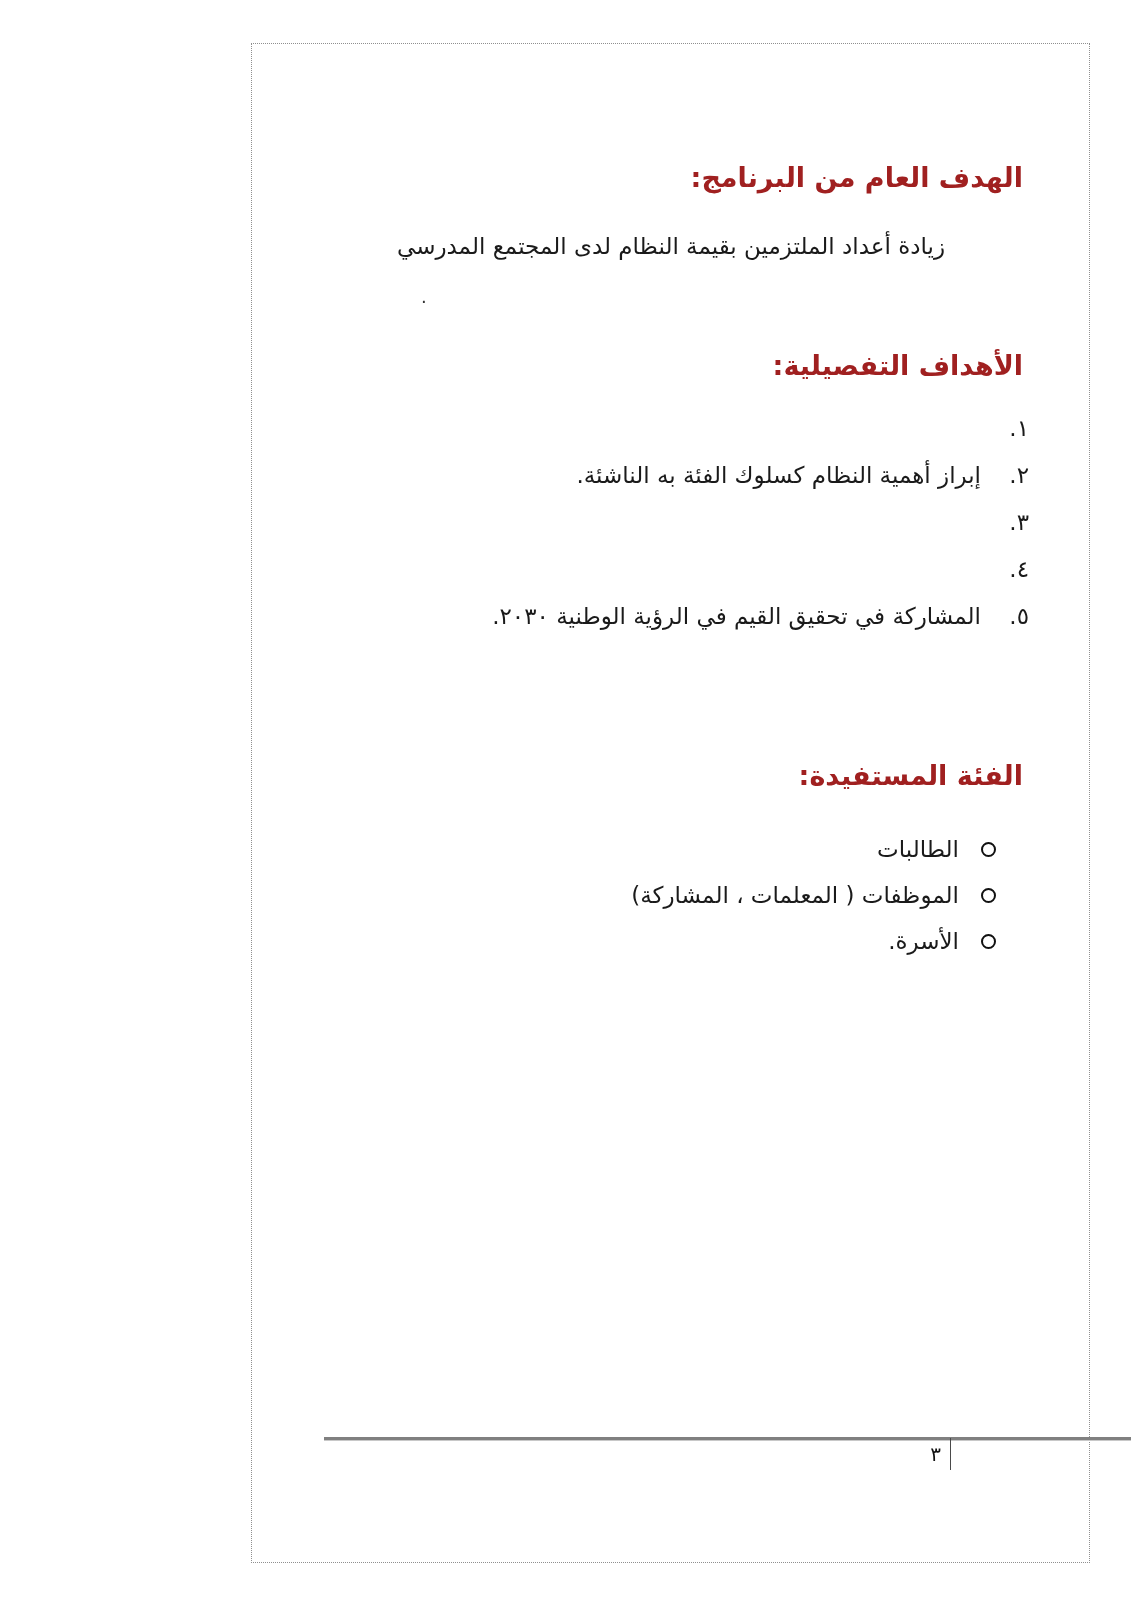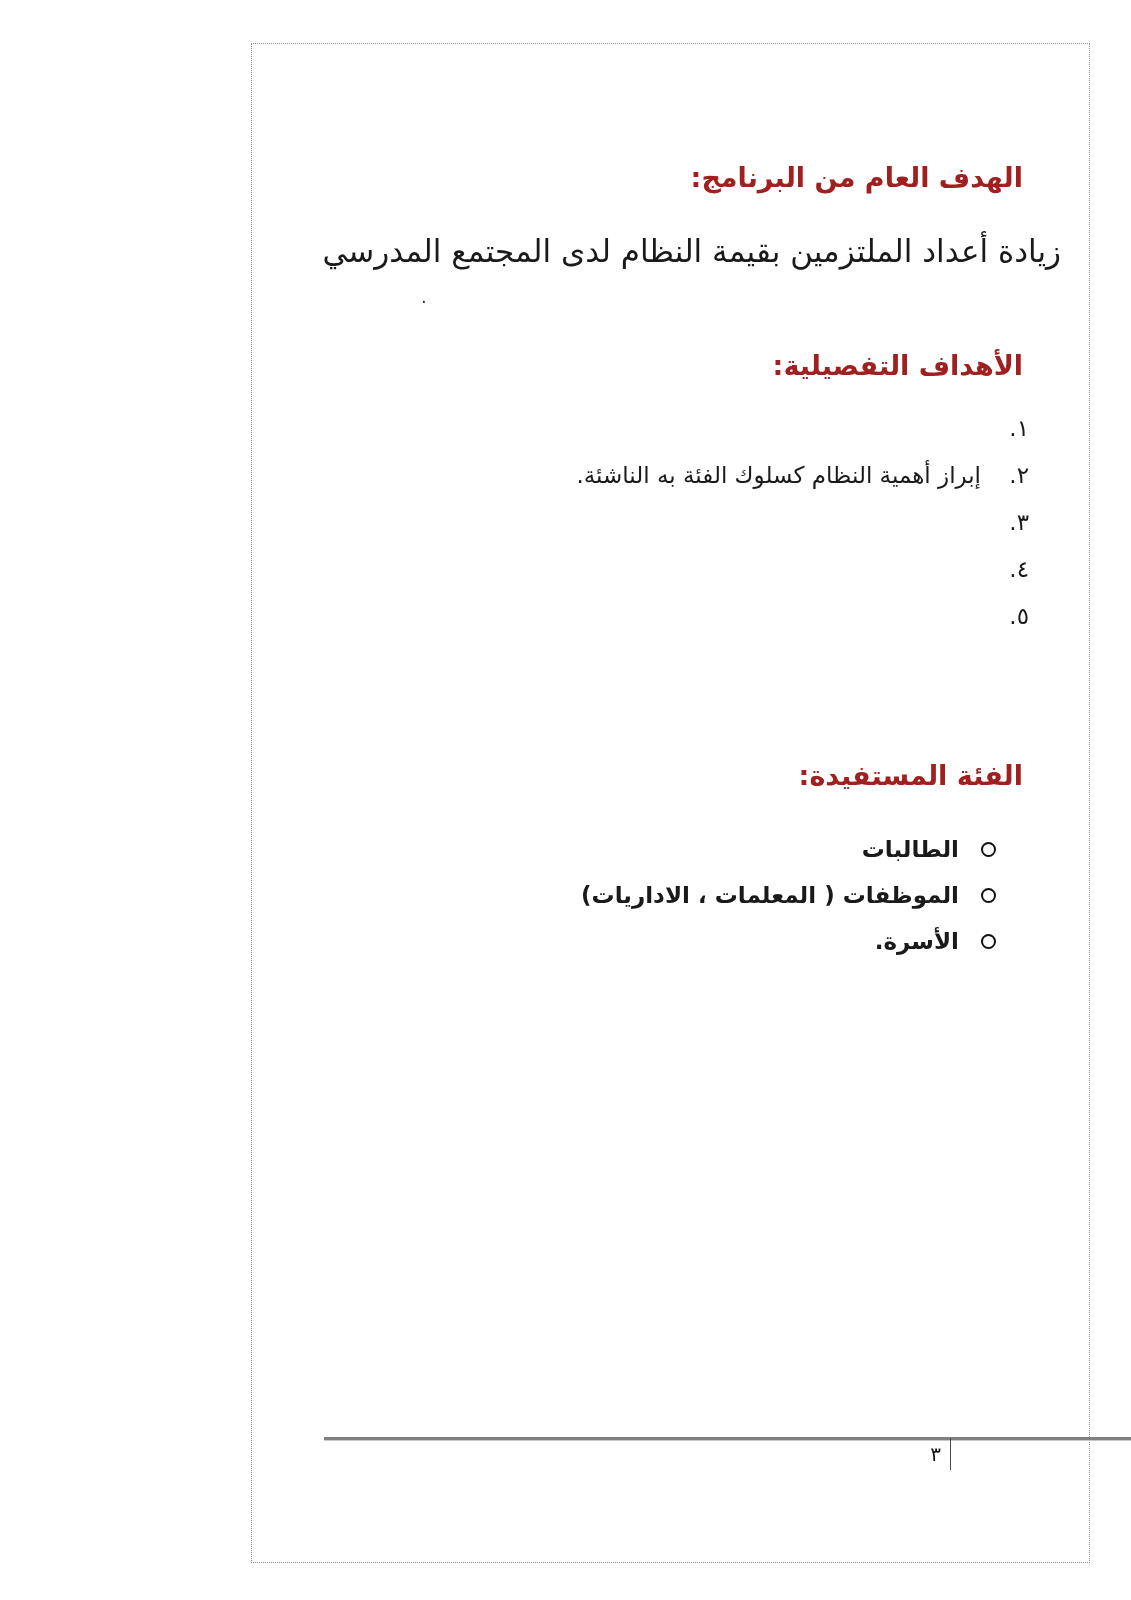--- a/index.html
+++ b/index.html
@@ -37,22 +37,22 @@
   }
   .h-general { top: 160px; }
   .h-objectives { top: 348px; }
   .h-beneficiaries { top: 758px; }
 
   .body-paragraph {
     position: absolute;
     top: 230px;
     left: 70px;
     right: 70px;
-    text-align: right;
-    font-size: 31px;
+    text-align: center;
+    font-size: 23px;
     line-height: 1.4;
   }
 
   .stray-period {
     position: absolute;
     top: 286px;
     left: 210px;
     font-size: 18px;
     color: #333;
   }
@@ -85,21 +85,20 @@
     top: 826px;
     right: 135px;
     left: 120px;
   }
   .ben-item {
     display: flex;
     align-items: center;
     gap: 22px;
     height: 46px;
     font-size: 23px;
-    font-weight: bold;
   }
   .bullet-circle {
     flex: 0 0 auto;
     width: 11px;
     height: 11px;
     border: 2px solid #111;
     border-radius: 50%;
     background: transparent;
   }
   .ben-text {
@@ -152,33 +151,34 @@
       <span class="obj-text">إبراز أهمية النظام كسلوك الفئة به الناشئة.</span>
     </div>
     <div class="obj-item">
       <span class="obj-number">٣.</span>
     </div>
     <div class="obj-item">
       <span class="obj-number">٤.</span>
     </div>
     <div class="obj-item">
       <span class="obj-number">٥.</span>
+      <span class="obj-text">المشاركة في تحقيق القيم في الرؤية الوطنية ٢٠٣٠.</span>
     </div>
   </div>
 
   <div class="heading h-beneficiaries">الفئة المستفيدة:</div>
 
   <div class="beneficiaries-list">
     <div class="ben-item">
       <span class="bullet-circle"></span>
       <span class="ben-text">الطالبات</span>
     </div>
     <div class="ben-item">
       <span class="bullet-circle"></span>
-      <span class="ben-text">الموظفات ( المعلمات ، الاداريات)</span>
+      <span class="ben-text">الموظفات ( المعلمات ، المشاركة)</span>
     </div>
     <div class="ben-item">
       <span class="bullet-circle"></span>
       <span class="ben-text">الأسرة.</span>
     </div>
   </div>
 
   <div class="footer-rule"></div>
 
   <div class="footer-pagenum">٣</div>

